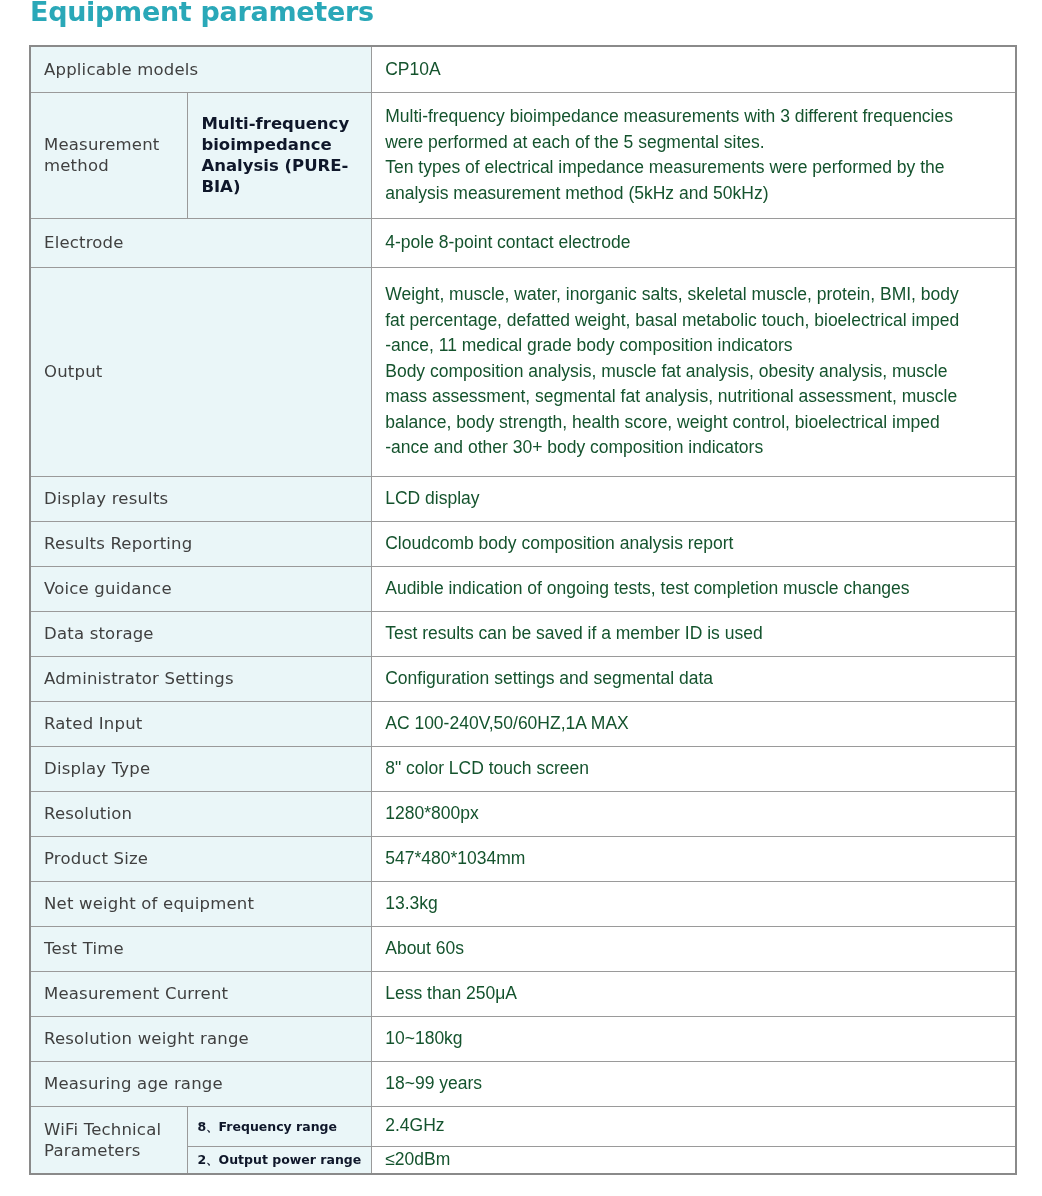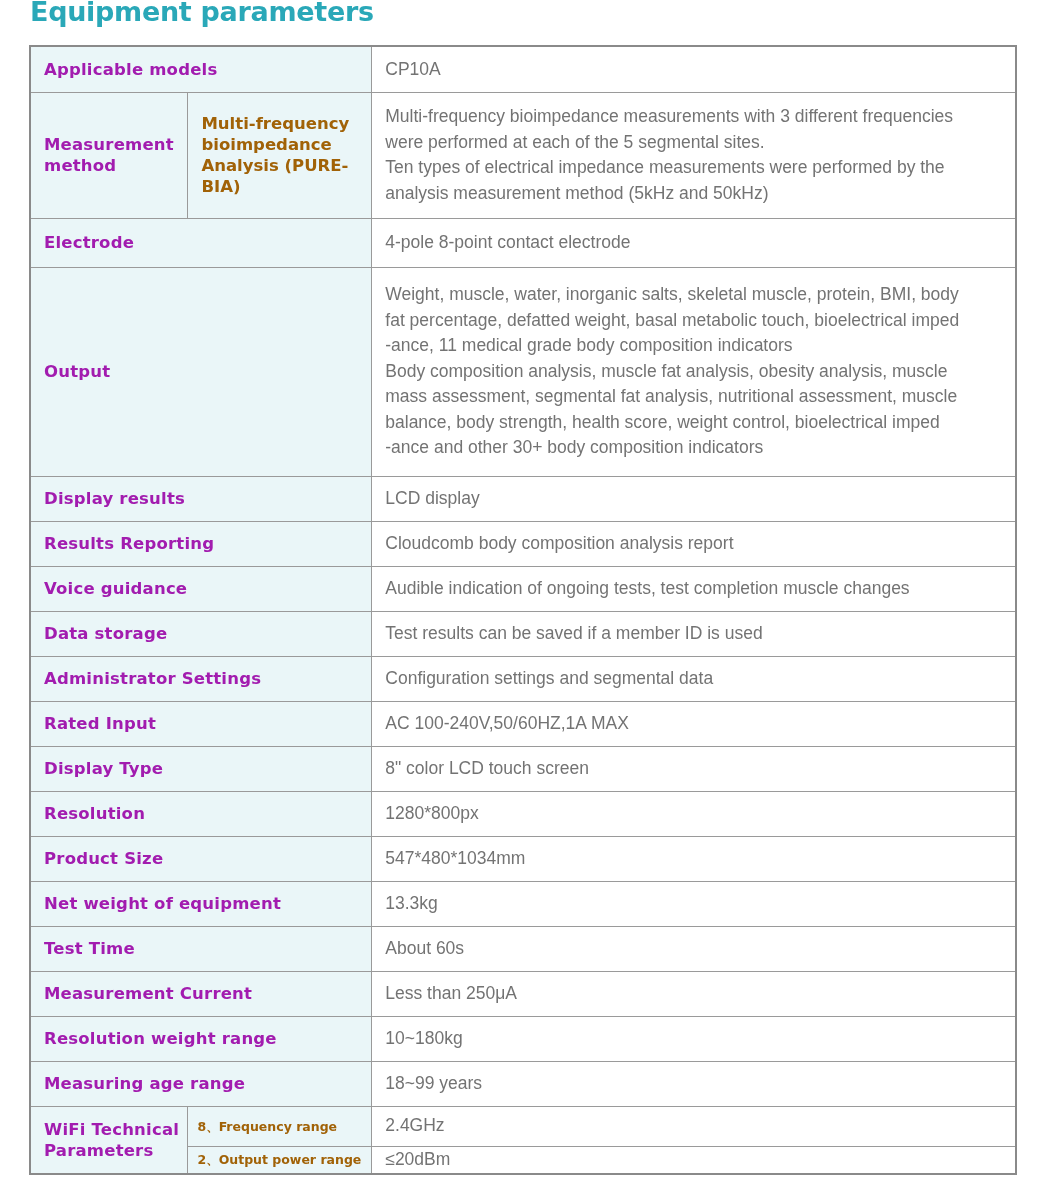--- a/index.html
+++ b/index.html
@@ -13,32 +13,32 @@
     position: absolute; left: 29px; top: 45px;
     width: 988px; border-collapse: collapse;
     border: 2px solid #8a8a8a;
   }
   table.params td {
     border: 1.5px solid #9a9a9a;
     padding: 0 0 0 13px;
     vertical-align: middle;
   }
   td.label {
-    background: #eaf6f8; color: #a21caf;
-    font-family: "DejaVu Sans", sans-serif; font-weight: bold; font-size: 16.5px;
+    background: #eaf6f8; color: #404040;
+    font-family: "DejaVu Sans", sans-serif; font-weight: normal; font-size: 16.5px;
     letter-spacing: 0.2px; line-height: 21px;
   }
   td.sublabel {
-    background: #eaf6f8; color: #a16207;
+    background: #eaf6f8; color: #0f172a;
     font-family: "DejaVu Sans", sans-serif; font-weight: bold; font-size: 16.5px;
     line-height: 21px; padding-left: 16px;
   }
   td.sublabel.small { font-size: 12.5px; padding-left: 9px; }
   td.value {
-    background: #ffffff; color: #737373;
+    background: #ffffff; color: #14532d;
     font-family: "Liberation Sans", sans-serif; font-size: 17.5px;
     line-height: 25.5px; padding-left: 9px; padding-right: 10px;
   }
   td.value .line { display: block; }
   col.c1 { width: 158px; }
   col.c2 { width: 184px; }
   col.c3 { width: 646px; }
 </style>
 </head>
 <body>

